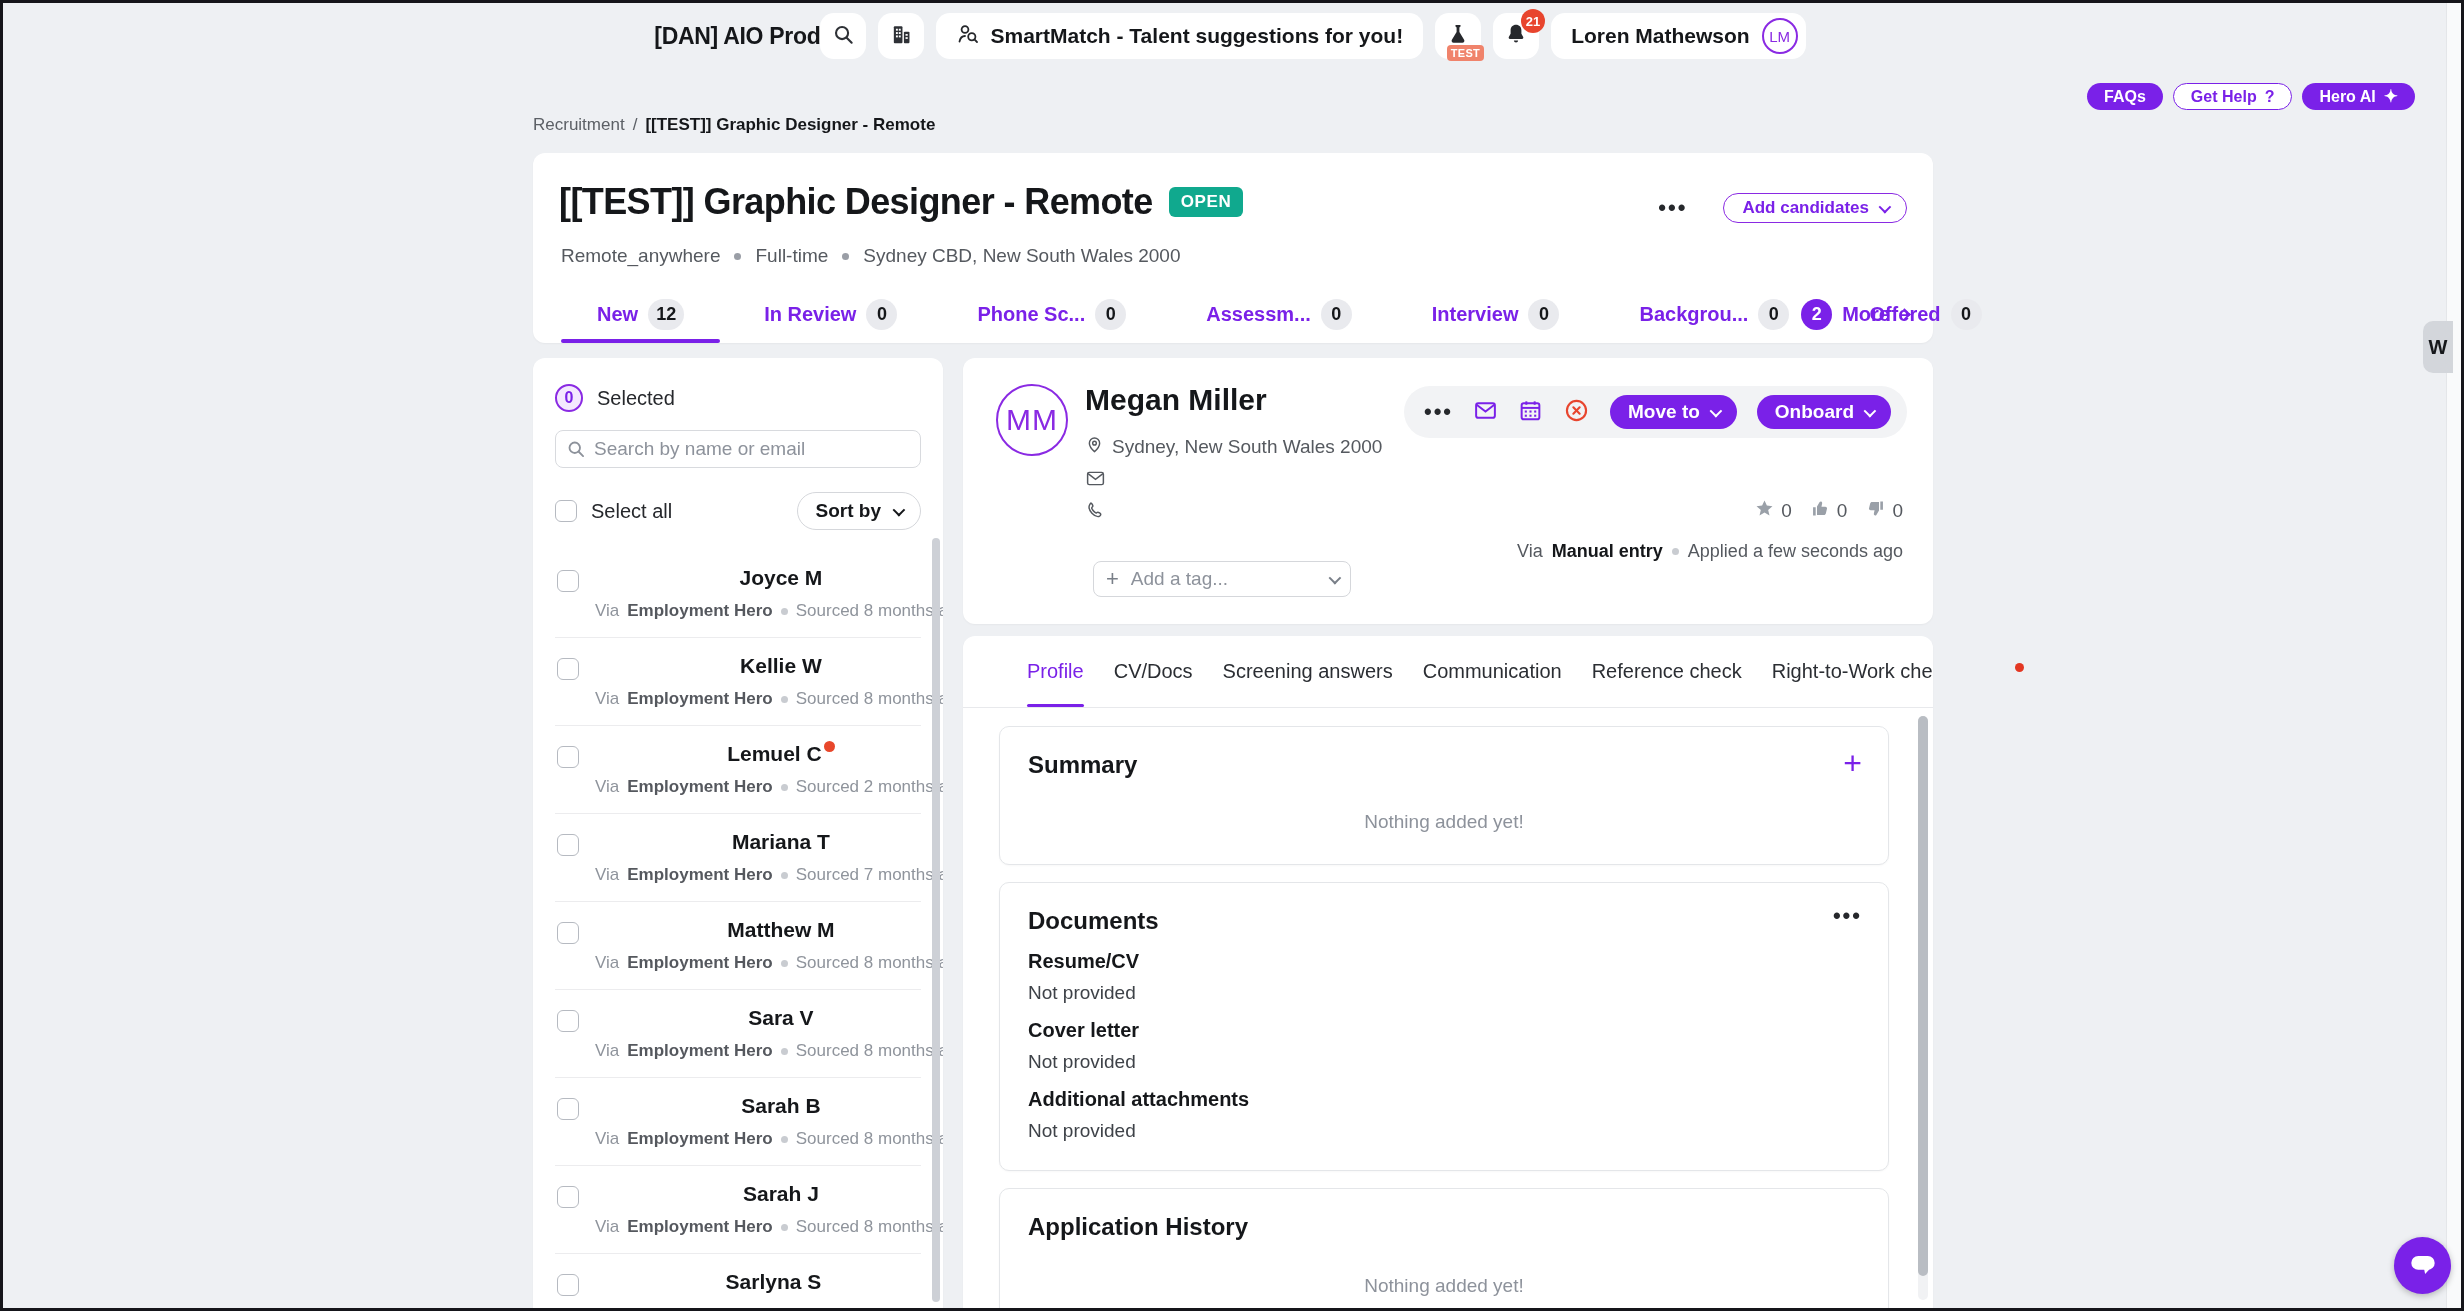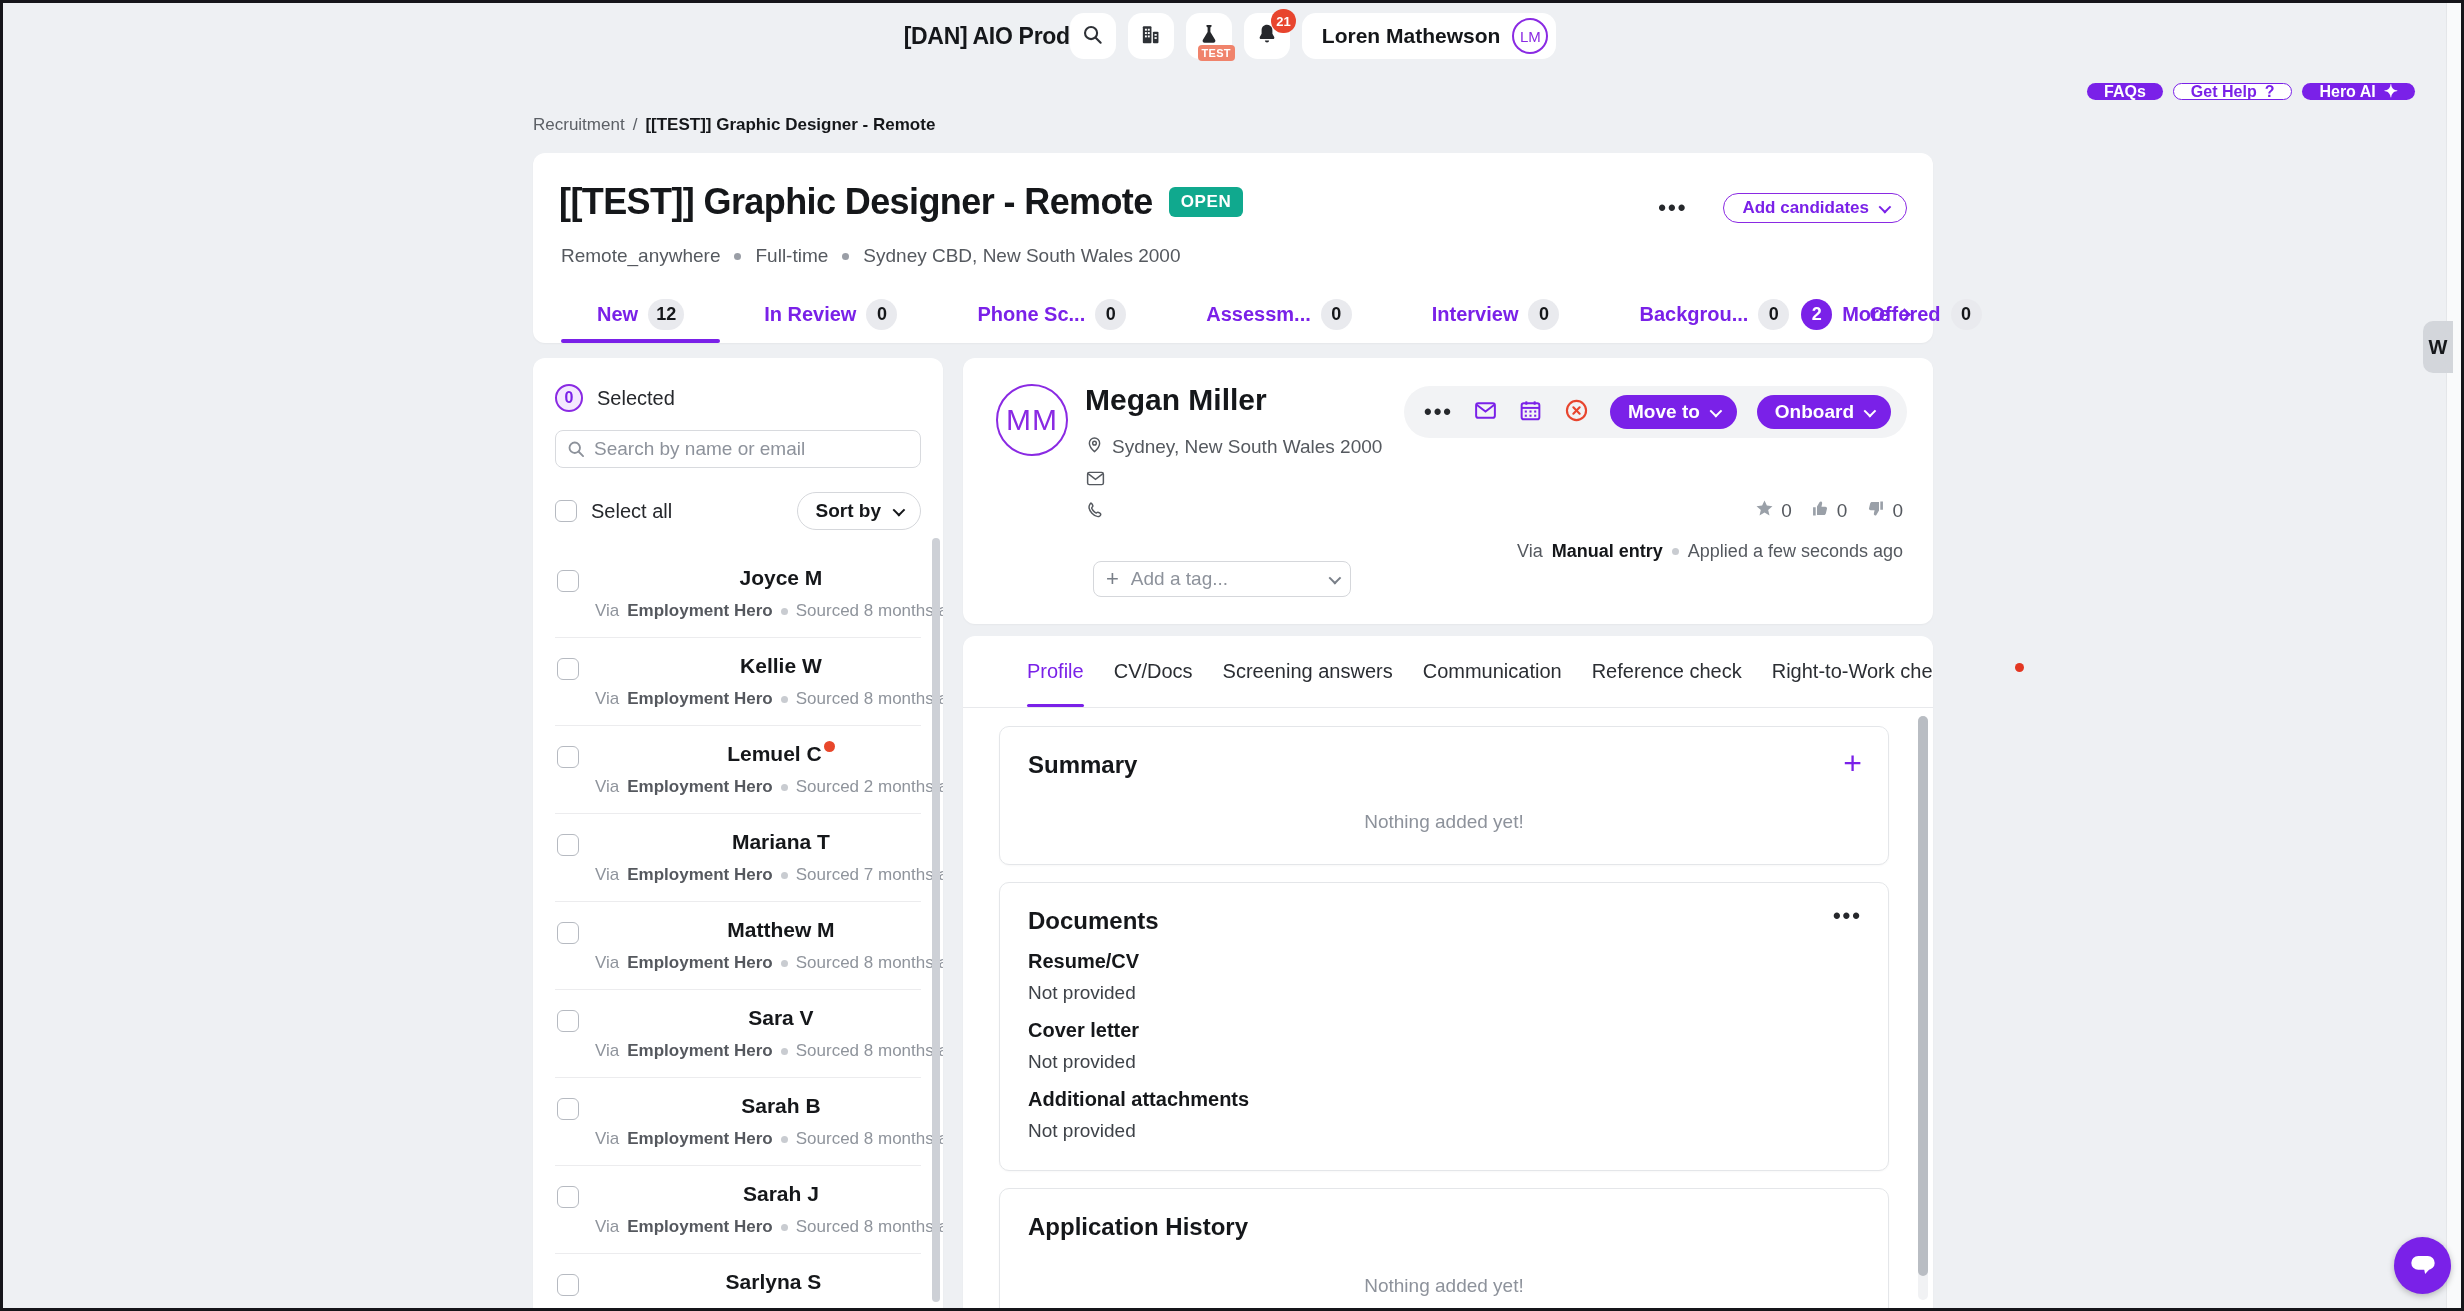--- a/index.html
+++ b/index.html
@@ -19,21 +19,21 @@
   .top-right { display:flex; align-items:center; gap:12px; }
   .icon-btn { width:46px; height:46px; background:#fff; border-radius:14px; display:flex; align-items:center; justify-content:center; position:relative; }
   .pill-btn { height:46px; background:#fff; border-radius:14px; display:flex; align-items:center; gap:10px; padding:0 20px; font-size:21px; font-weight:700; }
   .beta-badge { position:absolute; bottom:-2px; right:-3px; background:#f0836b; color:#fff; font-size:11px; font-weight:700; padding:2px 4px; border-radius:4px; letter-spacing:.3px; }
   .notif-badge { position:absolute; top:-4px; right:-6px; min-width:24px; height:24px; border-radius:12px; background:#e8452e; color:#fff; font-size:13px; font-weight:700; display:flex; align-items:center; justify-content:center; padding:0 5px; }
   .user-pill { height:46px; background:#fff; border-radius:14px; display:flex; align-items:center; gap:12px; padding:0 8px 0 20px; font-size:21px; font-weight:700; }
   .avatar-sm { width:36px; height:36px; border-radius:50%; border:2px solid #8a2ae3; color:#8a2ae3; display:flex; align-items:center; justify-content:center; font-size:15px; font-weight:500; background:#fff; }
 
   
   .help-row { position:absolute; top:80px; right:46px; display:flex; gap:10px; align-items:center; }
-  .hpill { height:17px; border-radius:15px; display:flex; align-items:center; gap:8px; padding:0 17px; font-size:16px; font-weight:700; }
+  .hpill { height:27px; border-radius:15px; display:flex; align-items:center; gap:8px; padding:0 17px; font-size:16px; font-weight:700; }
   .hpill.solid { background:#7a21e8; color:#fff; }
   .hpill.outline { background:#fff; border:1.5px solid #7a21e8; color:#7a21e8; }
 
   
   .breadcrumb { position:absolute; top:112px; left:530px; font-size:17px; color:#5c6066; display:flex; gap:8px; align-items:center;}
   .breadcrumb b { color:#15171a; font-weight:700; }
 
   
   .job-card { position:absolute; left:530px; top:150px; width:1400px; height:190px; background:#fff; border-radius:12px; box-shadow:0 1px 2px rgba(0,0,0,.04); }
   .job-title-row { position:absolute; left:26px; top:28px; display:flex; align-items:center; gap:16px; }
@@ -146,20 +146,29 @@
               <rect x="6.2" y="6" width="2" height="2"></rect>
               <rect x="9.2" y="6" width="2" height="2"></rect>
               <rect x="6.2" y="9.5" width="2" height="2"></rect>
               <rect x="9.2" y="9.5" width="2" height="2"></rect>
               <rect x="6.2" y="13" width="2" height="2"></rect>
               <rect x="9.2" y="13" width="2" height="2"></rect>
               <rect x="16.2" y="11.5" width="2.3" height="1.8"></rect>
               <rect x="16.2" y="14.8" width="2.3" height="1.8"></rect>
             </g>
           </svg></span>
+    </div>
+    <div class="pill-btn">
+      <span><svg width="24" height="24" viewBox="0 0 24 24" fill="none" stroke="#26282c" stroke-width="1.8" stroke-linecap="round">
+            <circle cx="9" cy="7.5" r="3.4"></circle>
+            <path d="M3.5 19.5c.7-3.4 2.9-5.5 5.5-5.5"></path>
+            <circle cx="15.8" cy="14.8" r="3.6"></circle>
+            <line x1="18.4" y1="17.4" x2="21" y2="20"></line>
+          </svg></span>
+      <span>SmartMatch - Talent suggestions for you!</span>
     </div>
     <div class="icon-btn">
       <span><svg width="24" height="24" viewBox="0 0 24 24" fill="#26282c">
             <path d="M9.5 3h5v1.6l-1.1 1V10l4.7 7.7c.8 1.3-.1 3-1.7 3H7.6c-1.6 0-2.5-1.7-1.7-3L10.6 10V5.6l-1.1-1z"></path>
           </svg></span>
       <span class="beta-badge">TEST</span>
     </div>
     <div class="icon-btn">
       <span><svg width="24" height="24" viewBox="0 0 24 24" fill="#26282c">
             <path d="M12 2.8c-3.2 0-5.4 2.3-5.4 5.4v3.6l-1.8 3.3c-.4.8.1 1.9 1.1 1.9h12.2c1 0 1.5-1.1 1.1-1.9l-1.8-3.3V8.2c0-3.1-2.2-5.4-5.4-5.4z"></path>

